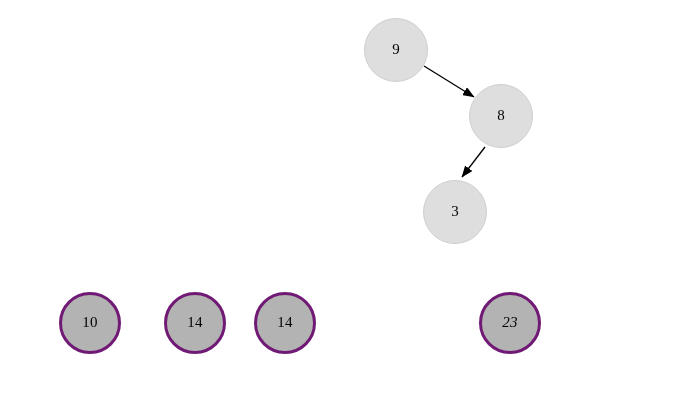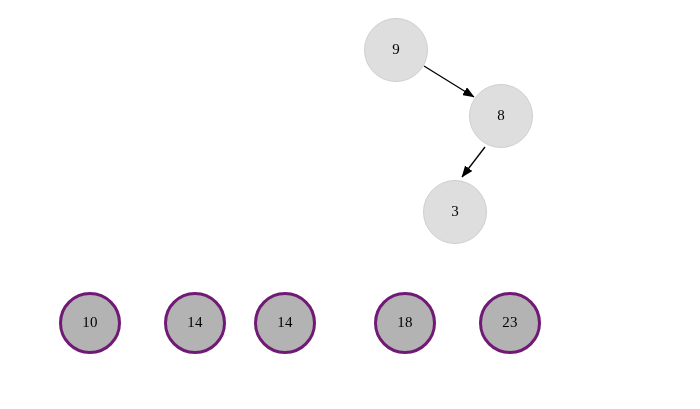--- a/index.html
+++ b/index.html
@@ -89,21 +89,18 @@
   </div>
 
   <div class="node node-list" style="left:164px; top:292px; width:62px; height:62px;">
     <span class="node-label">14</span>
   </div>
 
   <div class="node node-list" style="left:254px; top:292px; width:62px; height:62px;">
     <span class="node-label">14</span>
   </div>
 
-  <div class="node node-list" style="left:374px; top:292px; width:62px; height:62px;">
-    <span class="node-label">18</span>
-  </div>
 
-  <div class="node node-list" style="left:479px; top:292px; width:62px; height:62px;">
+  <div class="node node-list" style="left:479px; top:292px; width:62px; height:62px;font-style:italic;">
     <span class="node-label">23</span>
   </div>
 
 </div>
 
 </body></html>

